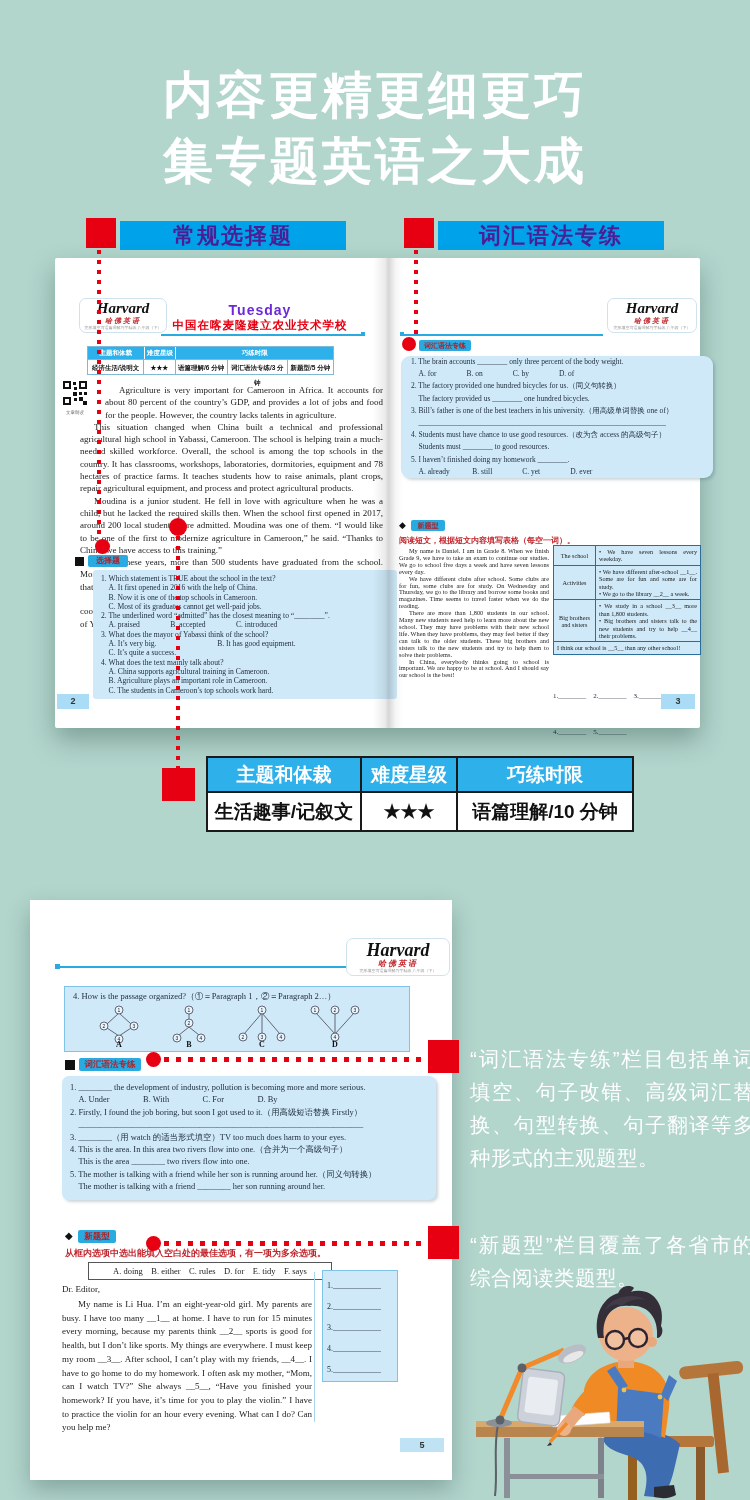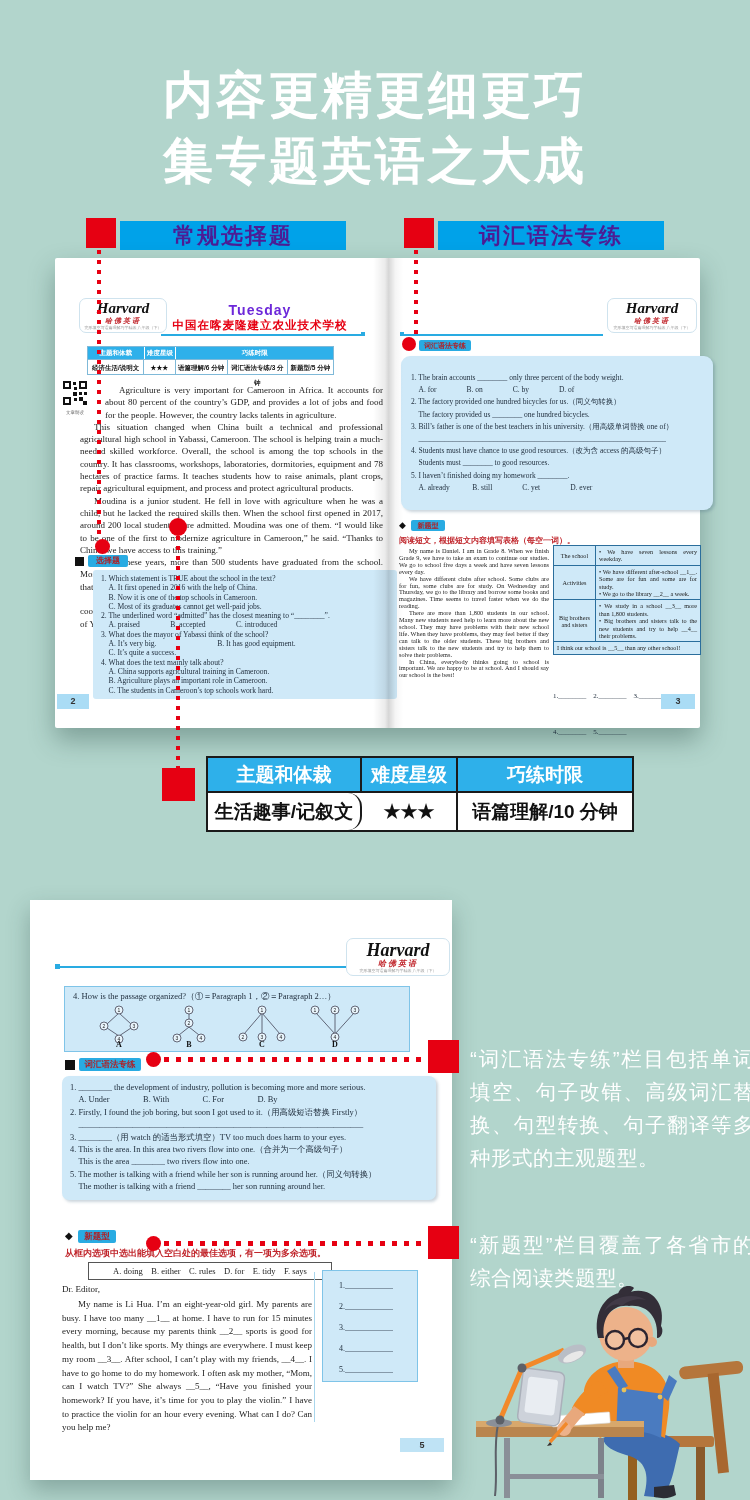--- a/index.html
+++ b/index.html
@@ -183,21 +183,21 @@
 
     <div class="abs brand" style="left:552px;top:40px;width:82px;">
       <div class="bn">Harvard</div>
       <div class="bc">哈佛英语</div>
       <div class="bt">完形填空与语篇理解巧学精练 八年级（下）</div>
     </div>
     <div class="abs blueline" style="left:348px;top:76px;width:200px;"></div>
     <div class="abs sqdot" style="left:345px;top:74px;"></div>
 
     <div class="abs lbltag" style="left:364px;top:82px;width:52px;height:11px;font-size:7px;line-height:11px;">词汇语法专练</div>
-    <div class="abs bluebox" style="left:346px;top:98px;width:292px;padding:16px 10px;border-radius:9px;box-shadow:2px 2px 3px rgba(50,90,120,.25);">
+    <div class="abs bluebox" style="left:346px;top:98px;width:292px;padding:0 10px;border-radius:9px;box-shadow:2px 2px 3px rgba(50,90,120,.25);">
       <div class="vline">1. The brain accounts ________ only three percent of the body weight.</div>
       <div class="vline">    A. for                B. on                C. by                D. of</div>
       <div class="vline">2. The factory provided one hundred bicycles for us.（同义句转换）</div>
       <div class="vline">    The factory provided us ________ one hundred bicycles.</div>
       <div class="vline">3. Bill’s father is one of the best teachers in his university.（用高级单词替换 one of）</div>
       <div class="vline">    __________________________________________________________________</div>
       <div class="vline">4. Students must have chance to use good resources.（改为含 access 的高级句子）</div>
       <div class="vline">    Students must ________ to good resources.</div>
       <div class="vline">5. I haven’t finished doing my homework ________.</div>
       <div class="vline">    A. already            B. still                C. yet                D. ever</div>
@@ -237,21 +237,21 @@
   </div>
 
   <div class="abs rsq" style="left:162px;top:768px;width:33px;height:33px;"></div>
   <div class="abs mtbl" style="left:206px;top:756px;width:424px;">
     <div class="mh">
       <span style="width:152px;">主题和体裁</span>
       <span style="width:94px;">难度星级</span>
       <span style="flex:1;">巧练时限</span>
     </div>
     <div class="mb">
-      <span style="width:152px;border-radius:14px;">生活趣事/记叙文</span>
+      <span style="width:152px;">生活趣事/记叙文</span>
       <span style="width:94px;">★★★</span>
       <span style="flex:1;">语篇理解/10 分钟</span>
     </div>
   </div>
 
   <div class="abs lowerpage">
     <div class="abs brand" style="left:316px;top:38px;width:96px;">
       <div class="bn" style="font-size:18px;line-height:18px;">Harvard</div>
       <div class="bc" style="font-size:8px;">哈佛英语</div>
       <div class="bt">完形填空与语篇理解巧学精练 八年级（下）</div>
@@ -331,21 +331,21 @@
     <div class="abs diamond" style="left:35px;top:331px;font-size:10px;">◆</div>
     <div class="abs lbltag" style="left:48px;top:330px;width:38px;height:13px;font-size:8.5px;line-height:13px;">新题型</div>
     <div class="abs redinstr" style="left:35px;top:347px;width:360px;font-size:9px;">从框内选项中选出能填入空白处的最佳选项，有一项为多余选项。</div>
 
     <div class="abs" style="left:58px;top:362px;width:242px;height:16px;border:1px solid #555;background:#fff;text-align:center;font-family:'Liberation Serif',serif;font-size:8.5px;line-height:16px;white-space:pre;color:#1c1c1c;">A. doing    B. either    C. rules    D. for    E. tidy    F. says</div>
 
     <div class="abs" style="left:32px;top:384px;font-family:'Liberation Serif',serif;font-size:9px;color:#1c1c1c;">Dr. Editor,</div>
     <div class="abs letter" style="left:32px;top:398px;width:250px;">My name is Li Hua. I’m an eight-year-old girl. My parents are busy. I have too many __1__ at home. I have to run for 15 minutes every morning, because my parents think __2__ sports is good for health, but I don’t like sports. My things are everywhere. I must keep my room __3__. After school, I can’t play with my friends, __4__. I have to go home to do my homework. I often ask my mother, “Mom, can I watch TV?” She always __5__, “Have you finished your homework? If you have, it’s time for you to play the violin.” I have to practice the violin for an hour every evening. What can I do? Can you help me?</div>
 
     <div class="abs" style="left:284px;top:372px;width:1px;height:150px;background:#a9d6ec;"></div>
-    <div class="abs bluebox" style="left:292px;top:370px;width:96px;height:112px;border:1px solid #7fc4e8;padding:4px 16px;box-sizing:border-box;">
+    <div class="abs bluebox" style="left:292px;top:370px;width:76px;height:112px;border:1px solid #7fc4e8;padding:4px 4px;box-sizing:border-box;">
       <div class="ansline">1.____________</div>
       <div class="ansline">2.____________</div>
       <div class="ansline">3.____________</div>
       <div class="ansline">4.____________</div>
       <div class="ansline">5.____________</div>
     </div>
 
     <div class="abs pageno" style="left:370px;top:538px;width:44px;height:14px;line-height:14px;background:#bfe3f5;">5</div>
   </div>
 

